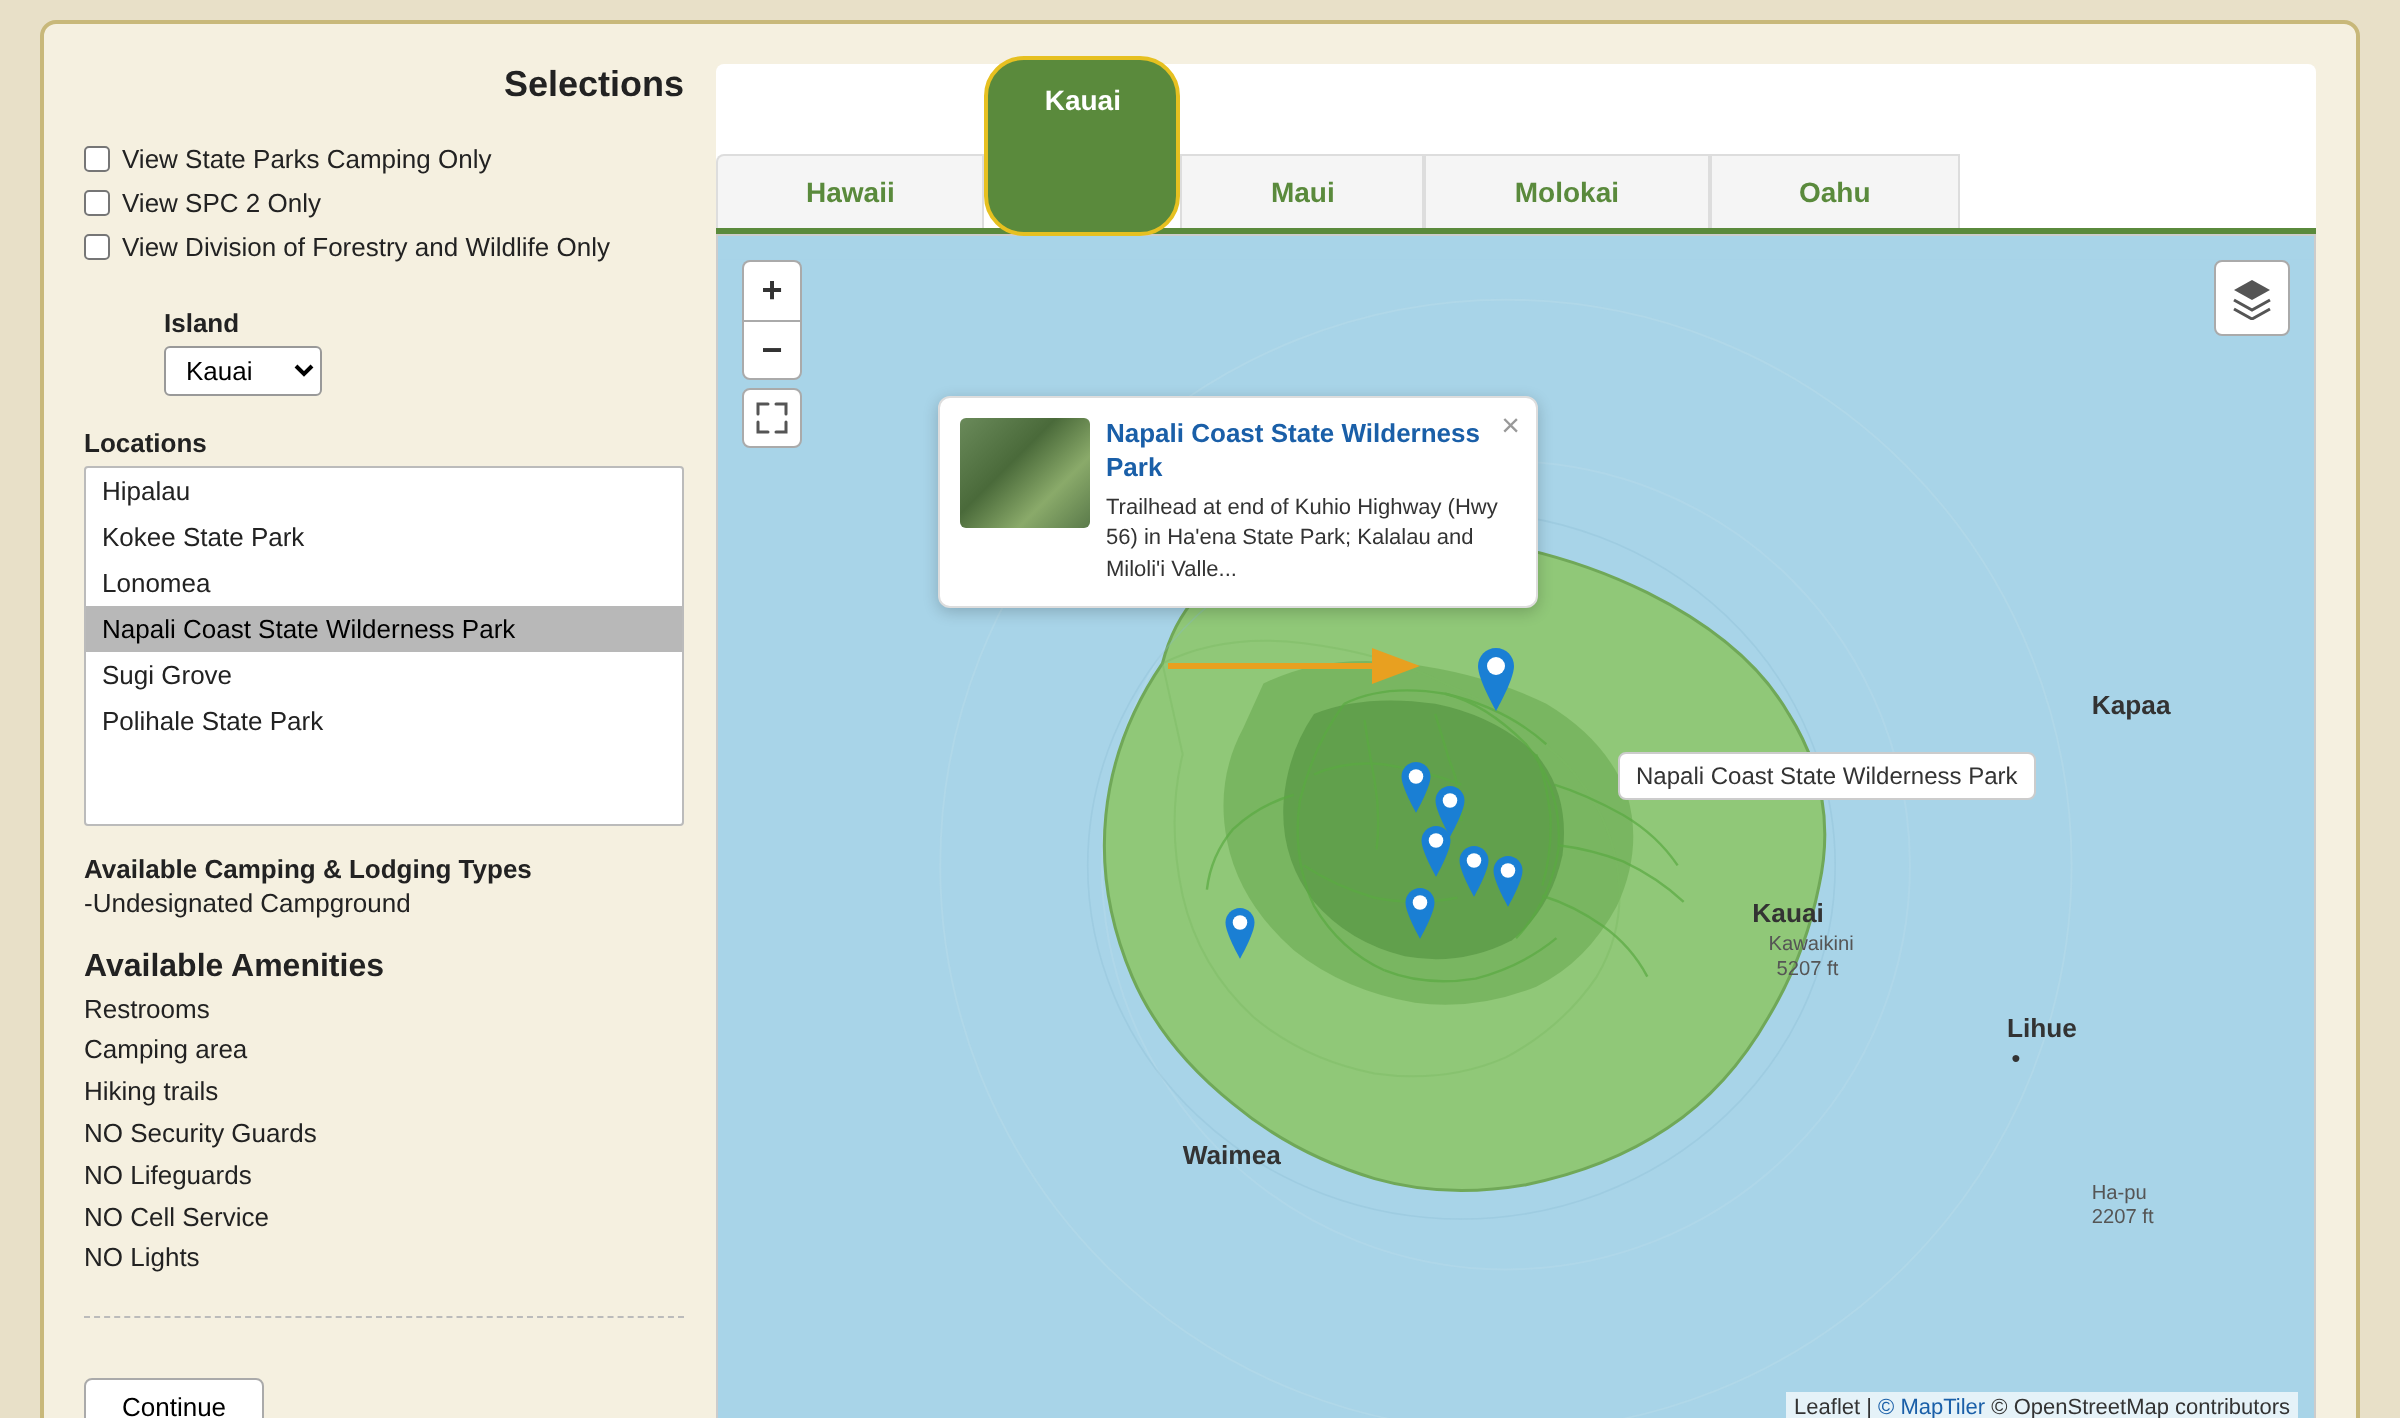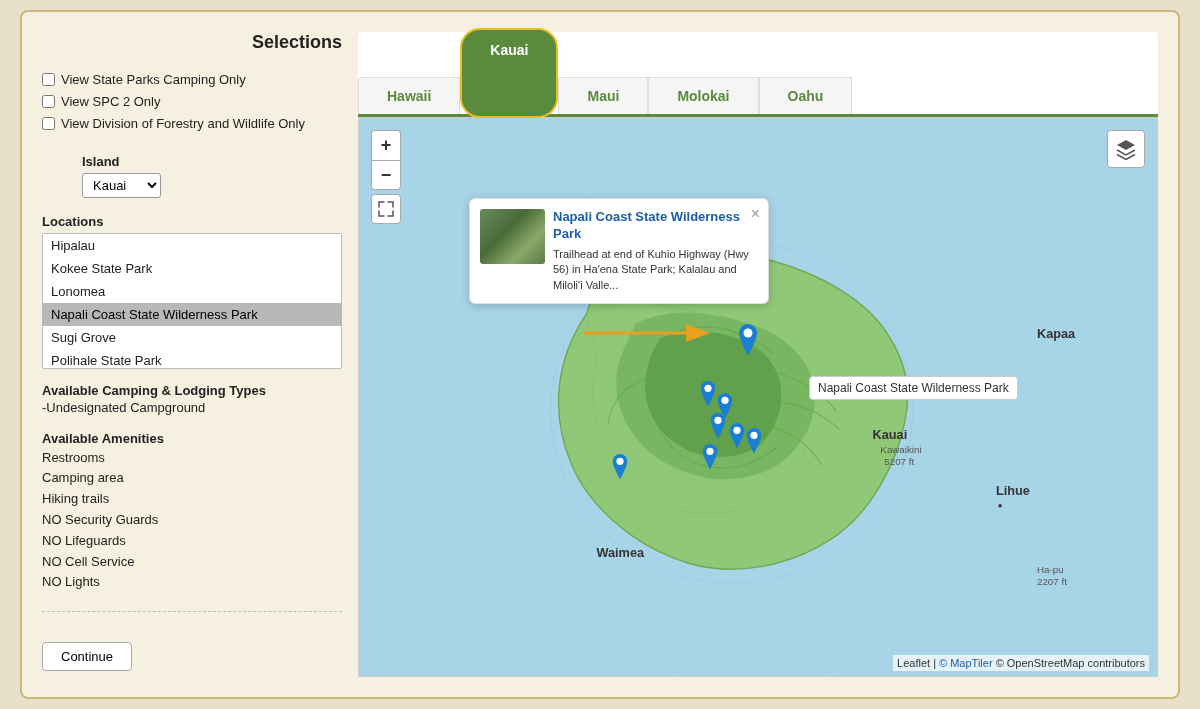--- a/index.html
+++ b/index.html
@@ -70,40 +70,40 @@
       border: 1px solid #999;
       border-radius: 3px;
       background: white;
     }
     .locations-section {
       margin-top: 6px;
     }
     .locations-list {
       border: 1px solid #bbb;
       background: white;
-      height: 136px;
+      height: 180px;
       overflow-y: auto;
       border-radius: 2px;
     }
     .location-item {
       padding: 4px 8px;
       font-size: 13px;
       color: #222;
       cursor: pointer;
     }
     .location-item.selected {
       background: #b8b8b8;
       color: #000;
     }
     .amenities-section {
       margin-top: 6px;
     }
     .amenities-title {
       font-weight: bold;
-      font-size: 13px;
+      font-size: 16px;
       color: #222;
       margin-bottom: 2px;
     }
     .amenity-item {
       font-size: 13px;
       color: #222;
       line-height: 1.6;
     }
     .camping-types-section {
       margin-top: 4px;
@@ -141,21 +141,21 @@
       flex-direction: column;
     }
     .tabs-row {
       display: flex;
       flex-direction: row;
       border-bottom: 3px solid #5a8a3c;
       background: white;
       border-radius: 4px 4px 0 0;
     }
     .tab {
-      padding: 10px 28px;
+      padding: 10px 44px;
       font-size: 14px;
       color: #5a8a3c;
       cursor: pointer;
       border: 1px solid #ddd;
       border-bottom: none;
       background: #f5f5f5;
       font-weight: bold;
       margin-top: 45px;
     }
     .tab.active {

